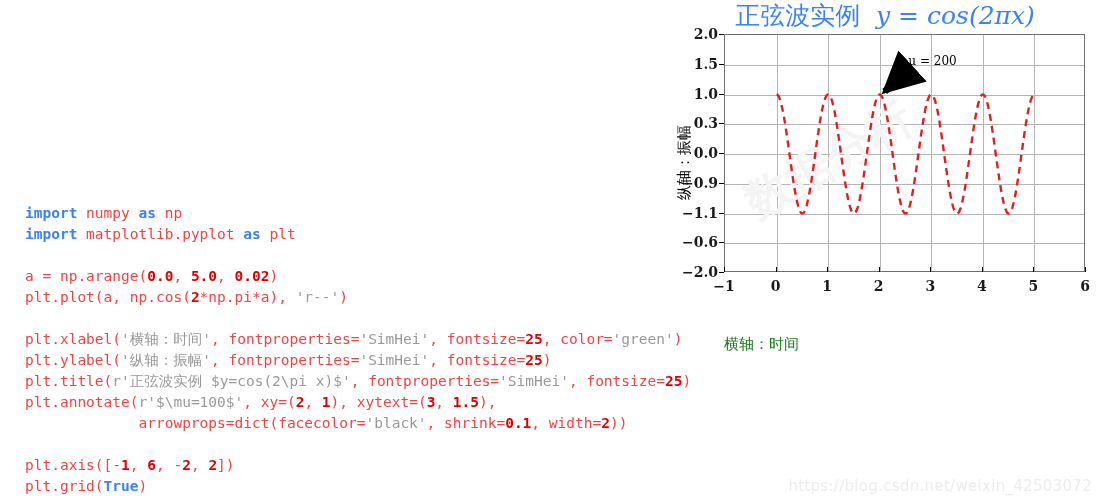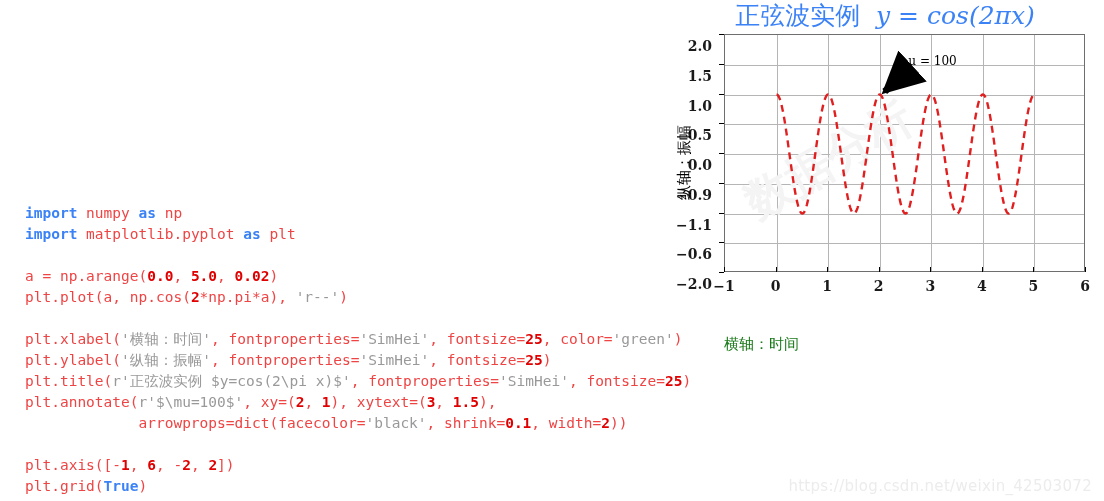--- a/index.html
+++ b/index.html
@@ -69,27 +69,26 @@
   #tick-layer-y{position:absolute;left:58px;top:34px;width:1px;height:238px;}
 
   .xlabel-txt{
     position:absolute;top:6px;
     font-size:14px;color:#1a1a1a;
     transform:translateX(-50%);
     font-family:"DejaVu Serif","Liberation Serif",serif;
     font-weight:bold;
   }
   .ylabel-txt{
-    position:absolute;right:8px;
+    position:absolute;right:2px;
     font-size:14px;color:#1a1a1a;
     transform:translateY(-50%);
     white-space:nowrap;
     font-family:"DejaVu Serif","Liberation Serif",serif;
     font-weight:bold;
-    margin-top:12px;
   }
   #ytick-box{position:absolute;left:0px;top:34px;width:54px;height:238px;}
 
   #xaxis-label{
     position:absolute;left:58px;top:288px;width:361px;
     color:#1a7a1a;font-size:15px;margin-top:47px;
   }
   #yaxis-label{
     position:absolute;left:-52px;top:153px;width:140px;
     text-align:center;color:#000000;font-size:15px;
@@ -141,21 +140,21 @@
     <svg id="annot-arrow" width="361" height="238" viewBox="0 0 361 238" style="position:absolute;left:0;top:0;">
       <defs>
         <marker id="ahead" markerWidth="6" markerHeight="6" refX="5.4" refY="3" orient="auto">
           <path d="M0,0 L6,3 L0,6 z" fill="#000000"></path>
         </marker>
       </defs>
       <line x1="182.3" y1="35.8" x2="159.7" y2="56.5" stroke="#000000" stroke-width="7" marker-end="url(#ahead)"></line>
     </svg>
   </div>
 
-  <div id="annot-text" style="left: 242.286px; top: 53.75px;">μ = 100</div>
+  <div id="annot-text" style="left: 242.286px; top: 53.75px;">μ = 200</div>
 
   <div id="tick-layer-x">
       <div class="tick-x" style="left: 0px;"></div>
       <div class="xlabel-txt" style="left: 0px;">−1</div>
       <div class="tick-x" style="left: 51.6px;"></div>
       <div class="xlabel-txt" style="left: 51.6px;">0</div>
       <div class="tick-x" style="left: 103.1px;"></div>
       <div class="xlabel-txt" style="left: 103.1px;">1</div>
       <div class="tick-x" style="left: 154.7px;"></div>
       <div class="xlabel-txt" style="left: 154.7px;">2</div>
@@ -178,21 +177,21 @@
       <div class="tick-y" style="top: 59.5px;"></div>
       <div class="tick-y" style="top: 29.8px;"></div>
       <div class="tick-y" style="top: 0px;"></div>
     </div>
   <div id="ytick-box">
       <div class="ylabel-txt" style="top: 238px;">−2.0</div>
       <div class="ylabel-txt" style="top: 208.3px;">−0.6</div>
       <div class="ylabel-txt" style="top: 178.5px;">−1.1</div>
       <div class="ylabel-txt" style="top: 148.8px;">−0.9</div>
       <div class="ylabel-txt" style="top: 119px;">0.0</div>
-      <div class="ylabel-txt" style="top: 89.3px;">0.5</div>
+      <div class="ylabel-txt" style="top: 89.3px;">0.3</div>
       <div class="ylabel-txt" style="top: 59.5px;">1.0</div>
       <div class="ylabel-txt" style="top: 29.8px;">1.5</div>
       <div class="ylabel-txt" style="top: 0px;">2.0</div>
     </div>
 
   <div id="xaxis-label">横轴：时间</div>
   <div id="yaxis-label">纵轴：振幅</div>
 </div>
 
 <div id="watermark">https://blog.csdn.net/weixin_42503072</div>

